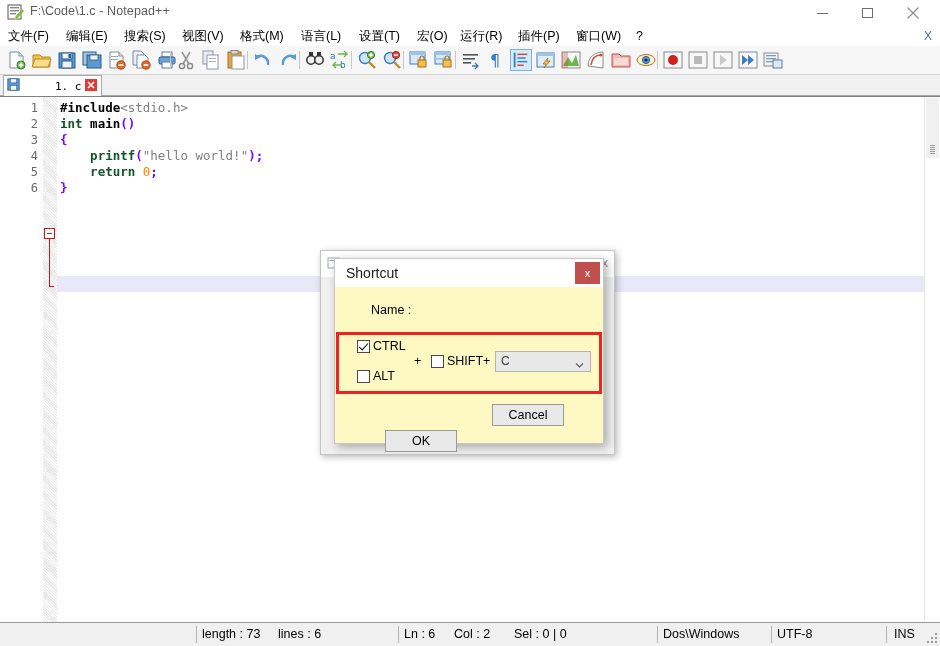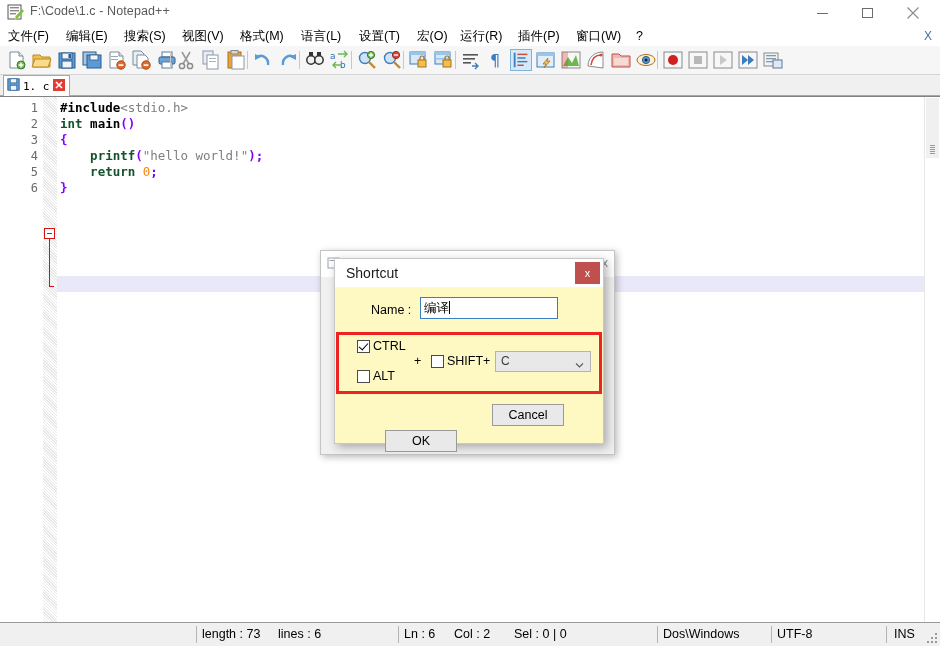--- a/index.html
+++ b/index.html
@@ -36,21 +36,21 @@
   .tb-btn{position:absolute;top:3px;width:22px;height:22px;}
   .tb-btn.sel{background:#d6e9f8;border:1px solid #7eb4d8;box-sizing:border-box;}
   .tb-sep{position:absolute;top:5px;width:1px;height:18px;background:#c8c8c8;}
   .tb-btn svg{display:block;}
 
   
   .tabbar{position:absolute;left:0;top:75px;width:940px;height:21px;background:#f0f0f0;}
   .tab{position:absolute;left:3px;top:0px;height:21px;background:#ffffff;
     border:1px solid #a8a8a8;border-bottom:none;box-sizing:border-box;
     padding:0 4px 0 3px;display:flex;align-items:center;gap:3px;}
-  .tab-label{font-family:"DejaVu Sans Mono","Liberation Mono",monospace;font-size:11px;color:#000;}
+  .tab-label{font-family:"DejaVu Sans Mono","Liberation Mono",monospace;font-size:11px;color:#000;margin-left:32px;}
   .tab-underline{position:absolute;left:0;top:20px;width:940px;height:1px;background:#a8a8a8;}
 
   
   .editor{position:absolute;left:0;top:96px;width:940px;height:526px;background:#ffffff;
     border-top:1px solid #828282;box-sizing:border-box;}
   .gutter{position:absolute;left:0;top:0;width:43px;height:525px;background:#ffffff;}
   .linenums{position:absolute;left:0;top:3px;width:38px;text-align:right;
     font-family:"DejaVu Sans Mono","Liberation Mono",monospace;font-size:12px;color:#6a6a6a;}
   .linenums div{height:16px;line-height:16px;}
   .foldcol{position:absolute;left:43px;top:0;width:14px;height:525px;
@@ -505,21 +505,20 @@
     </div>
   </div>
 
   <div class="dlg">
     <div class="dlg-titlebar">
       <div class="dlg-title">Shortcut</div>
       <div class="dlg-close">x</div>
     </div>
 
     <div class="dlg-name-label">Name :</div>
-    <div class="dlg-name-input"><span>编译</span><span class="caret"></span></div>
 
     <div class="redbox"></div>
 
     <div class="cb cb-ctrl">
       <span class="cb-box checked"></span>
       <span class="cb-label">CTRL</span>
     </div>
     <div class="cb cb-alt">
       <span class="cb-box"></span>
       <span class="cb-label">ALT</span>

